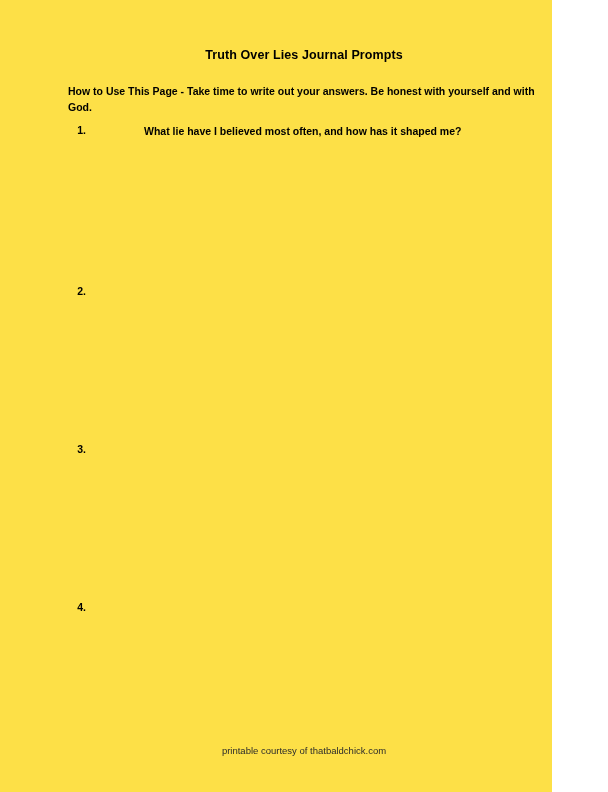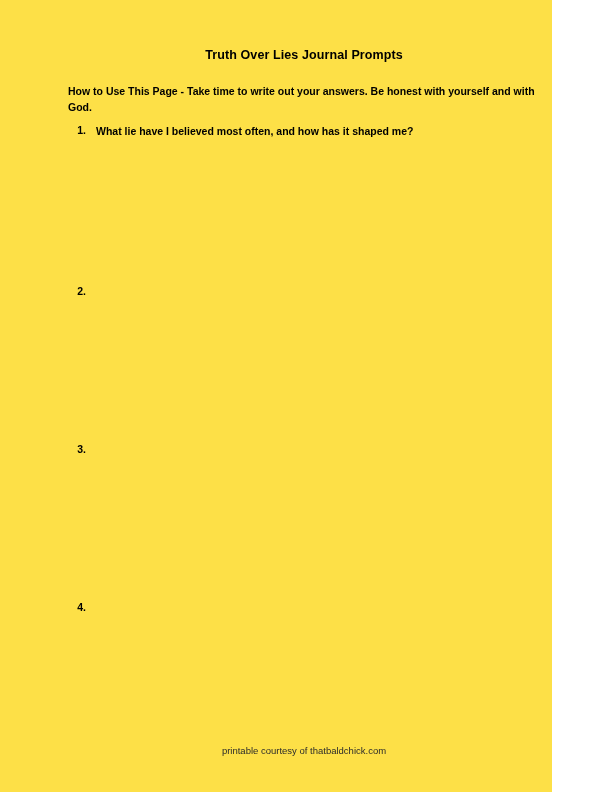--- a/index.html
+++ b/index.html
@@ -71,20 +71,21 @@
     color: #000000;
     padding-right: 10px;
     box-sizing: border-box;
     flex: 0 0 28px;
   }
   .prompt-text {
     font-size: 10.5px;
     font-weight: bold;
     color: #000000;
     line-height: 1.4;
+    margin-left: 48px;
   }
   .answer-space {
     height: 146px;
   }
   .footer-credit {
     position: absolute;
     bottom: 36px;
     left: 0;
     width: 608px;
     text-align: center;

